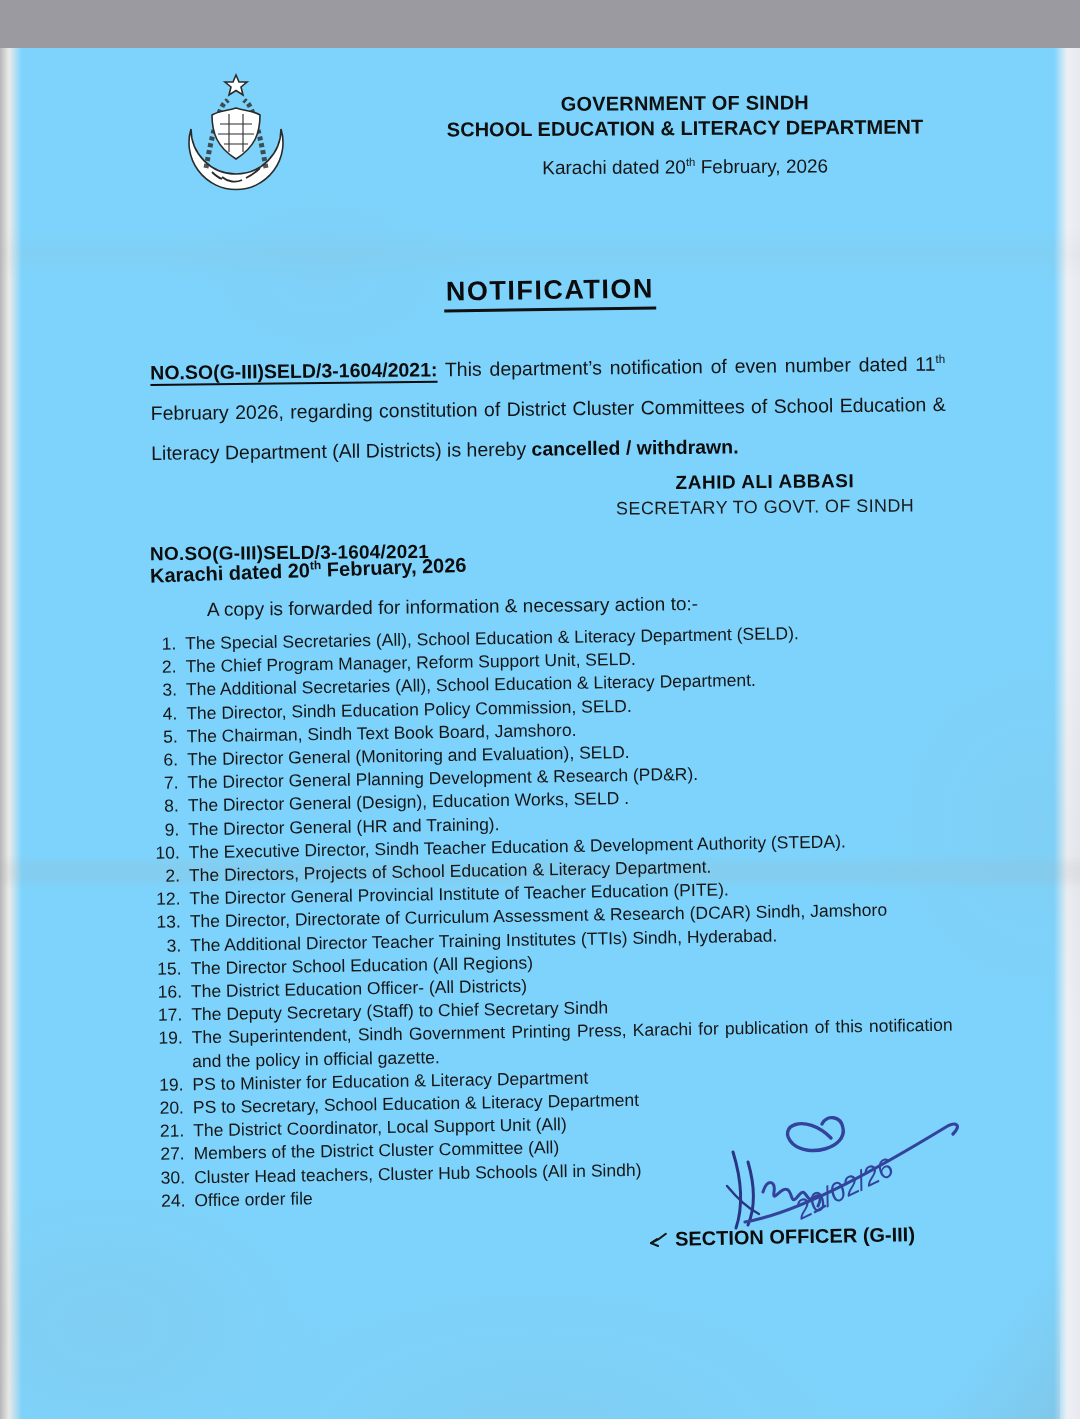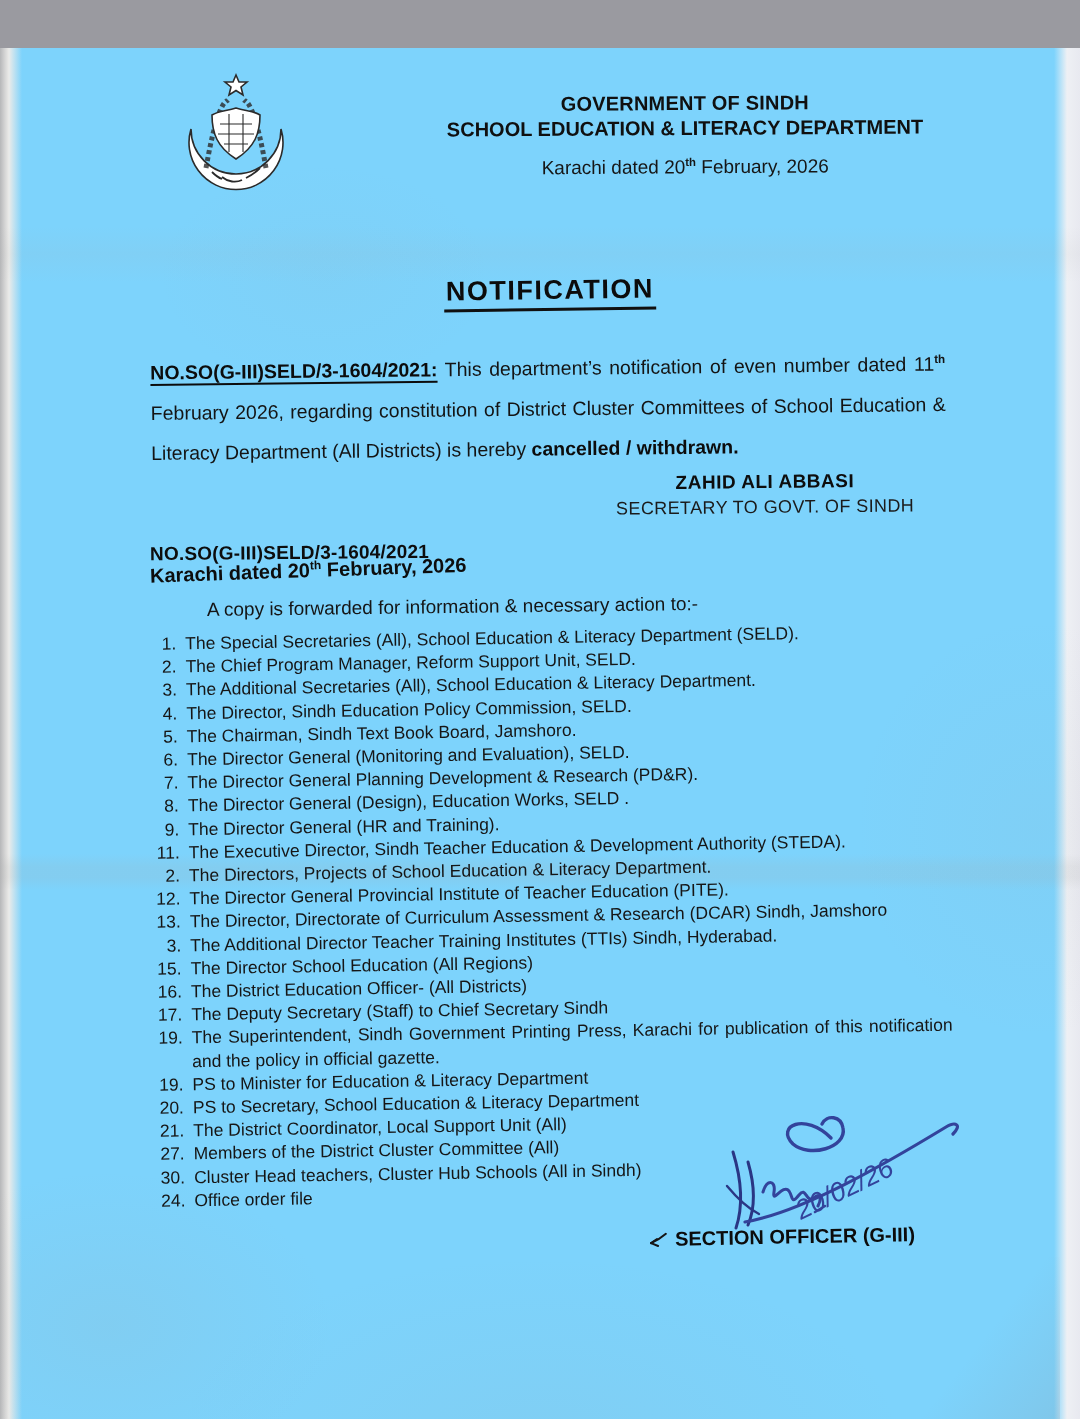--- a/index.html
+++ b/index.html
@@ -31,21 +31,21 @@
     background:linear-gradient(128deg, rgba(0,0,0,0) 55%, rgba(140,142,150,.15) 85%, rgba(140,142,150,.25) 100%); }
   .ink-dash { position:absolute; left:996px; top:1400px; width:22px; height:4px;
     background:#1d1d1d; border-radius:2px; transform:rotate(-3deg); opacity:.88; }
 
   
   .emblem { position:absolute; left:176px; top:24px; }
   .header-text { position:absolute; left:420px; top:44px; width:530px; text-align:center; transform:rotate(-0.35deg); }
   .h1 { font-size:20px; font-weight:bold; letter-spacing:.2px; color:#101010; }
   .h2 { font-size:20px; font-weight:bold; margin-top:2px; color:#101010; }
   .hdate { font-size:19px; margin-top:16px; color:#161616; }
-  sup { font-size:.6em;font-weight:bold; }
+  sup { font-size:.6em; }
 
   
   .title { position:absolute; left:140px; top:227px; width:820px; text-align:center; transform:rotate(-0.8deg); }
   .title-text { display:inline-block; font-size:27px; font-weight:bold; letter-spacing:1.5px; color:#0c0c0c;
     border-bottom:3px solid #101010; padding:0 2px 2px 2px; }
 
   
   .para { position:absolute; left:150px; top:280px; width:795px;
     font-size:19.5px; line-height:40px; text-align:justify; color:#141414;
     transform:rotate(-0.65deg); transform-origin:0 0; }
@@ -163,21 +163,21 @@
       </div>
     <div class="li">
         <span class="num">8.</span>
         <span class="txt">The Director General (Design), Education Works, SELD .</span>
       </div>
     <div class="li">
         <span class="num">9.</span>
         <span class="txt">The Director General (HR and Training).</span>
       </div>
     <div class="li">
-        <span class="num">11.</span>
+        <span class="num">10.</span>
         <span class="txt">The Executive Director, Sindh Teacher Education &amp; Development Authority (STEDA).</span>
       </div>
     <div class="li">
         <span class="num">2.</span>
         <span class="txt">The Directors, Projects of School Education &amp; Literacy Department.</span>
       </div>
     <div class="li">
         <span class="num">12.</span>
         <span class="txt">The Director General Provincial Institute of Teacher Education (PITE).</span>
       </div>

